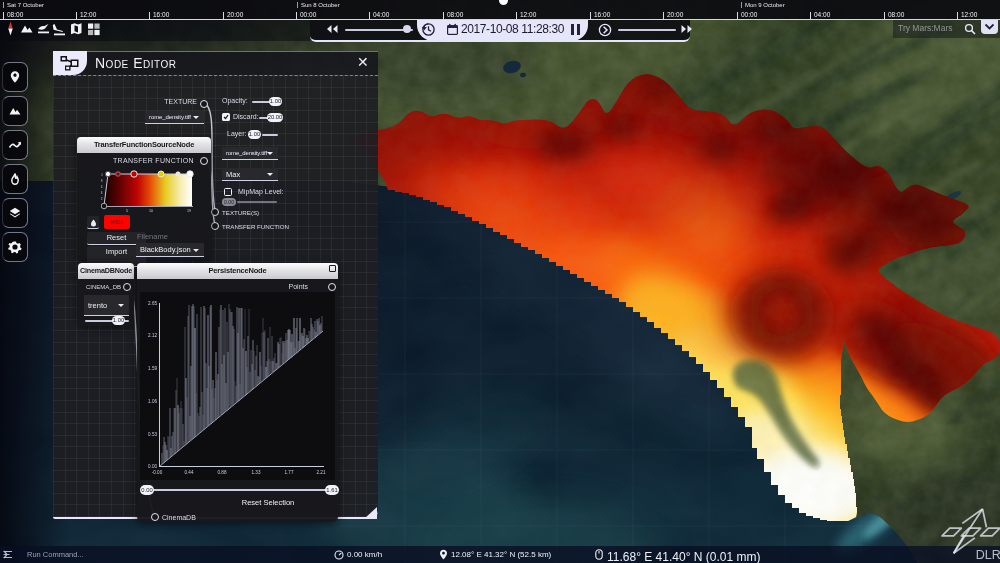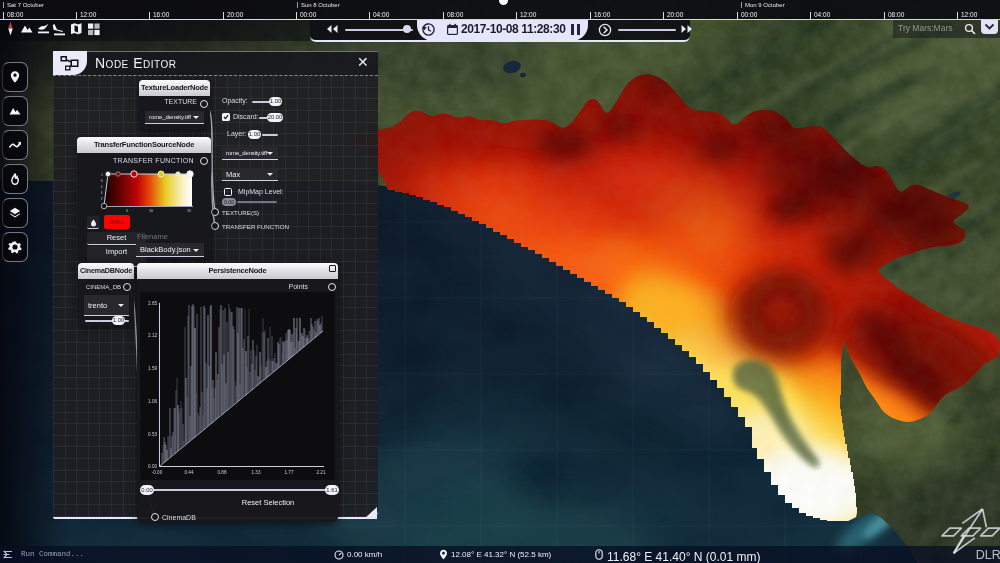--- a/index.html
+++ b/index.html
@@ -240,21 +240,21 @@
 <path d="M1.2 5.5 L3.4 8.4 L5.4 5.2" fill="#e6e6fa" stroke="none"></path>
 <path d="M2.2 7.0 A5.6 5.6 0 0 1 7.5 1.9" fill="none" stroke="#23233a" stroke-width="1.4"></path>
 <path d="M0.8 5.0 L3.2 8.6 L5.8 5.0 Z" fill="#23233a"></path>
 </svg>
 <svg class="abs" style="left:446px;top:22.5px" width="13" height="13" viewBox="0 0 13 13">
 <rect x="1" y="2" width="11" height="10" rx="1.4" fill="#23233a"></rect>
 <rect x="2.2" y="5" width="8.6" height="5.8" fill="#e6e6fa"></rect>
 <rect x="3" y="0.8" width="1.6" height="2.6" rx="0.8" fill="#23233a"></rect>
 <rect x="8.4" y="0.8" width="1.6" height="2.6" rx="0.8" fill="#23233a"></rect>
 </svg>
-<div class="abs" style="left:461px;top:21.5px;width:140px;color:#1b1b30;font-size:12px;font-weight:bold;letter-spacing:-0.4px;white-space:nowrap">2017-10-08 11:28:30</div>
+<div class="abs" style="left:461px;top:21.5px;width:140px;color:#1b1b30;font-size:12px;font-weight:normal;letter-spacing:-0.4px;white-space:nowrap">2017-10-08 11:28:30</div>
 <div class="abs" style="left:571px;top:23.5px;width:3.2px;height:11px;background:#23233a"></div>
 <div class="abs" style="left:576.5px;top:23.5px;width:3.2px;height:11px;background:#23233a"></div>
 <svg class="abs" style="left:325px;top:24px" width="14" height="10" viewBox="0 0 14 10">
 <path d="M6.5 1 L2 5 L6.5 9 Z" fill="#e8e8f4"></path>
     <path d="M12.5 1 L8 5 L12.5 9 Z" fill="#e8e8f4"></path>
   </svg>
 <div class="sline" style="left:345px;top:28.5px;width:68px"></div>
 <div class="abs" style="left:403px;top:25px;width:8px;height:8px;border-radius:50%;background:#d8d8ee"></div>
 <svg class="abs" style="left:598px;top:22.5px" width="14" height="14" viewBox="0 0 14 14">
 <circle cx="7" cy="7" r="5.6" fill="rgba(20,20,28,0.4)" stroke="#e6e6fa" stroke-width="1.3"></circle>
@@ -341,23 +341,20 @@
 <div class="abs" style="left:42px;top:4px;color:#f4f4f8;font-size:14px;font-variant:small-caps;letter-spacing:0.5px">Node Editor</div>
 <div class="abs" style="left:304px;top:3px;color:#f0f0f6;font-size:14px">✕</div>
 <div class="abs" style="left:311px;top:456px;width:0;height:0;border-left:13px solid transparent;border-bottom:12px solid #e9e9fb"></div>
 <svg width="325" height="470" viewBox="0 0 325 470" style="position:absolute;left:0;top:0;overflow:visible">
 <g fill="none" stroke="#cdcfdf" stroke-width="1.4" opacity="0.95">
 <path d="M151,52.5 C165,55 155,115 162,160.5"></path>
 <path d="M151,109.5 C163,112 156,150 162,174.5"></path>
 <path d="M75,235.5 C89,240 78,380 101,466"></path>
 </g>
     </svg>
-<div class="node" style="left:86px;top:29px;width:71px;height:50px">
-      <div class="nhead">TextureLoaderNode</div>
-    </div>
 <div class="lbl" style="left:110px;top:47px;width:34px;text-align:right">TEXTURE</div>
 <div style="position:absolute;left:147px;top:48.5px;width:8px;height:8px;border:1.6px solid #e4e4f0;border-radius:50%;background:#17171b;box-sizing:border-box"></div>
 <div class="drop" style="left:92px;top:60px;width:59px;height:13px;font-size:6px;letter-spacing:-0.1px">rome_density.tiff</div>
 <div class="lbl" style="left:169px;top:46px">Opacity:</div>
 <div class="sline" style="left:199px;top:50px;width:22px;height:1.5px"></div>
 <div class="bub" style="left:216px;top:45.5px;width:13px;height:9px;line-height:9px">1.00</div>
 <div class="abs" style="left:169px;top:62px;width:8px;height:8px;background:#f2f3fa;border-radius:1.5px"></div>
 <svg class="abs" style="left:170px;top:63px" width="6" height="6" viewBox="0 0 6 6">
       <path d="M1 3 L2.5 4.5 L5 1.2" fill="none" stroke="#17171b" stroke-width="1.2"></path>
     </svg>
@@ -633,21 +630,21 @@
 <div class="bub" style="left:272px;top:434px;width:14px;height:10px;line-height:10px">1.61</div>
 <div class="abs" style="left:155px;top:447px;color:#eceef8;font-size:7.5px;width:120px;text-align:center">Reset Selection</div>
 <div style="position:absolute;left:98px;top:462px;width:8px;height:8px;border:1.6px solid #e4e4f0;border-radius:50%;background:#17171b;box-sizing:border-box"></div>
 <div class="lbl" style="left:109px;top:462.5px">CinemaDB</div>
 </div>
 <div class="abs" style="left:0;top:546px;width:1000px;height:17px;background:rgba(9,14,34,0.78)"></div>
 <svg class="abs" style="left:3px;top:550px" width="10" height="9" viewBox="0 0 10 9">
 <path d="M0.5 1.5 H9 M0.5 4.5 H6.5 M0.5 7.5 H9" stroke="#b8bcd0" stroke-width="1.2"></path>
 <path d="M1 1 L4 4.5 L1 8" fill="none" stroke="#b8bcd0" stroke-width="1.2"></path>
   </svg>
-<div class="abs" style="left:21px;top:550px;color:#9aa0b8;font-size:7.5px;font-family:Liberation Mono, monospace">Run Command...</div>
+<div class="abs" style="left:27px;top:550px;color:#9aa0b8;font-size:7.5px;font-family:Liberation Sans, sans-serif">Run Command...</div>
 <svg class="abs" style="left:334px;top:550px" width="10" height="10" viewBox="0 0 10 10">
 <circle cx="5" cy="5" r="4" fill="none" stroke="#e8eaf4" stroke-width="1.1"></circle>
 <path d="M5 5 L7.4 2.8" stroke="#e8eaf4" stroke-width="1.1"></path>
   </svg>
 <div class="abs" style="left:347px;top:550px;color:#eef0f8;font-size:8px">0.00 km/h</div>
 <svg class="abs" style="left:439px;top:549px" width="9" height="11" viewBox="0 0 9 11">
 <path d="M4.5 0.8 C2.5 0.8 1 2.3 1 4.2 C1 6.8 4.5 10.4 4.5 10.4 C4.5 10.4 8 6.8 8 4.2 C8 2.3 6.5 0.8 4.5 0.8 Z M4.5 5.6 C3.7 5.6 3.1 5 3.1 4.2 C3.1 3.4 3.7 2.8 4.5 2.8 C5.3 2.8 5.9 3.4 5.9 4.2 C5.9 5 5.3 5.6 4.5 5.6 Z" fill="#eef0f8"></path>
   </svg>
 <div class="abs" style="left:451px;top:550px;color:#eef0f8;font-size:8px">12.08° E 41.32° N (52.5 km)</div>
 <svg class="abs" style="left:595px;top:549px" width="8" height="11" viewBox="0 0 8 11">

